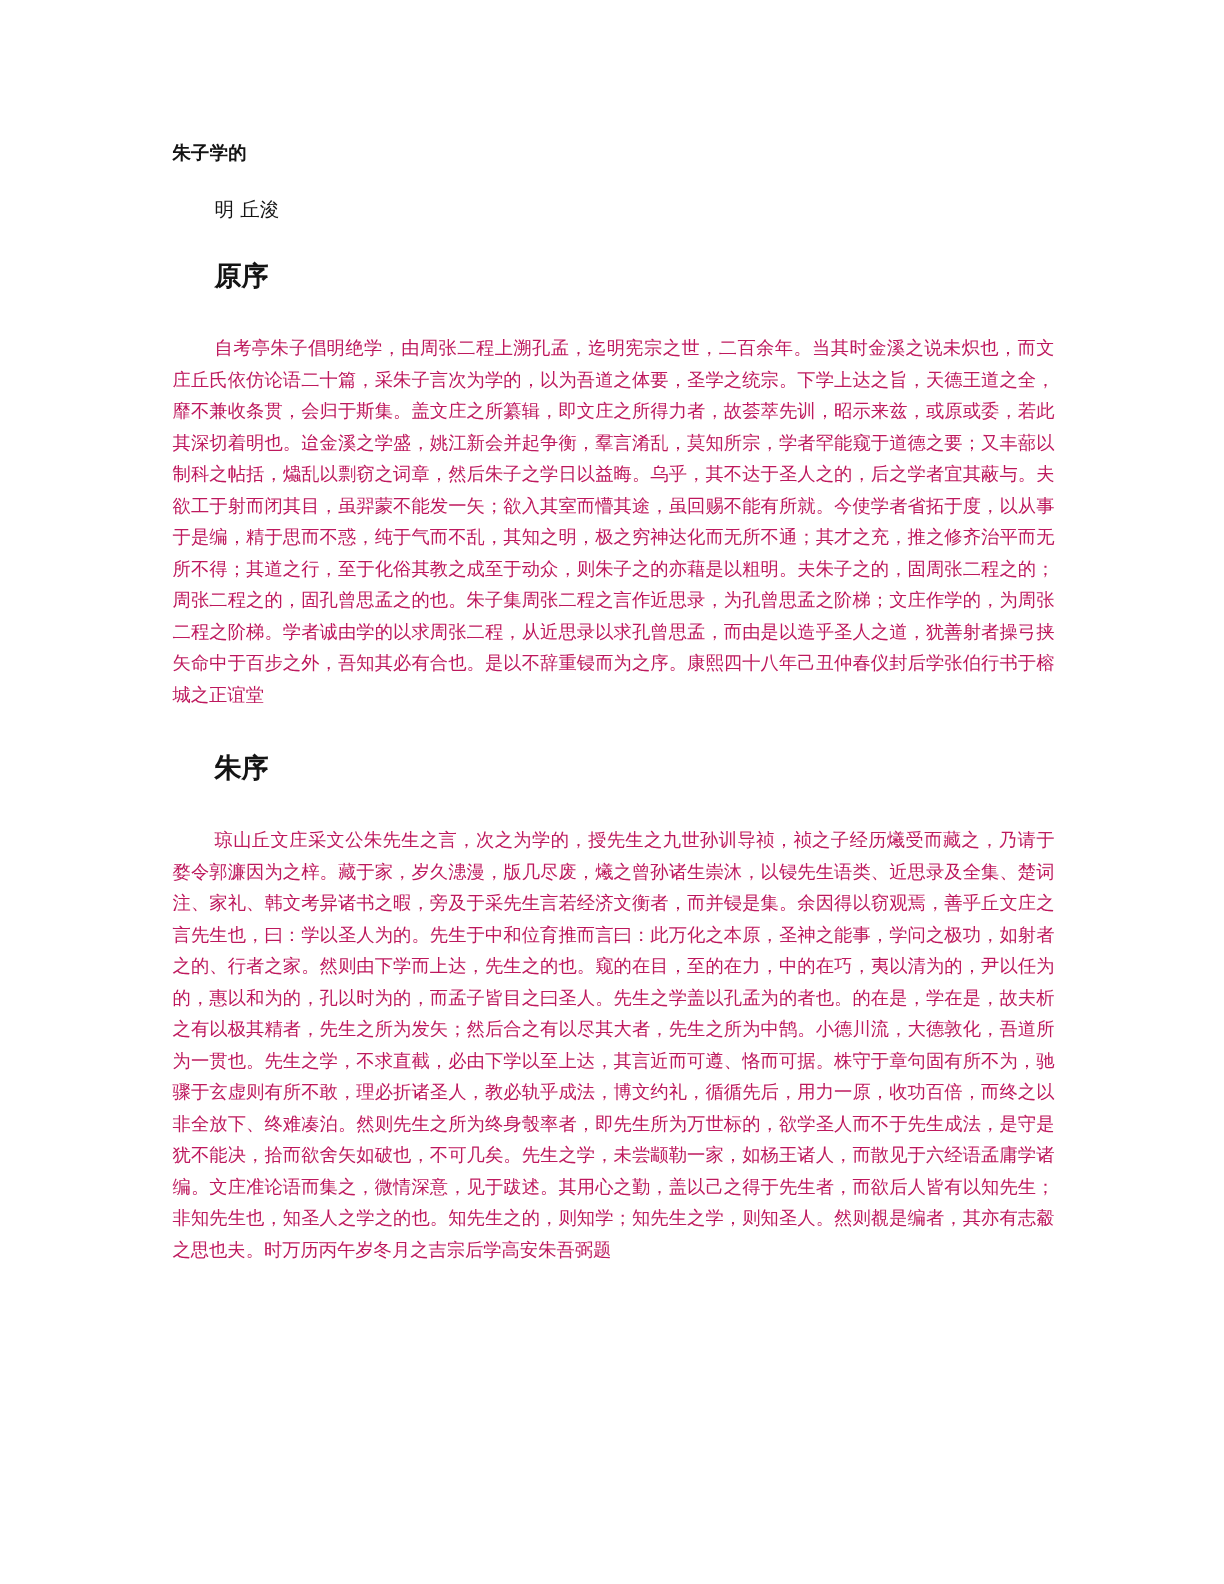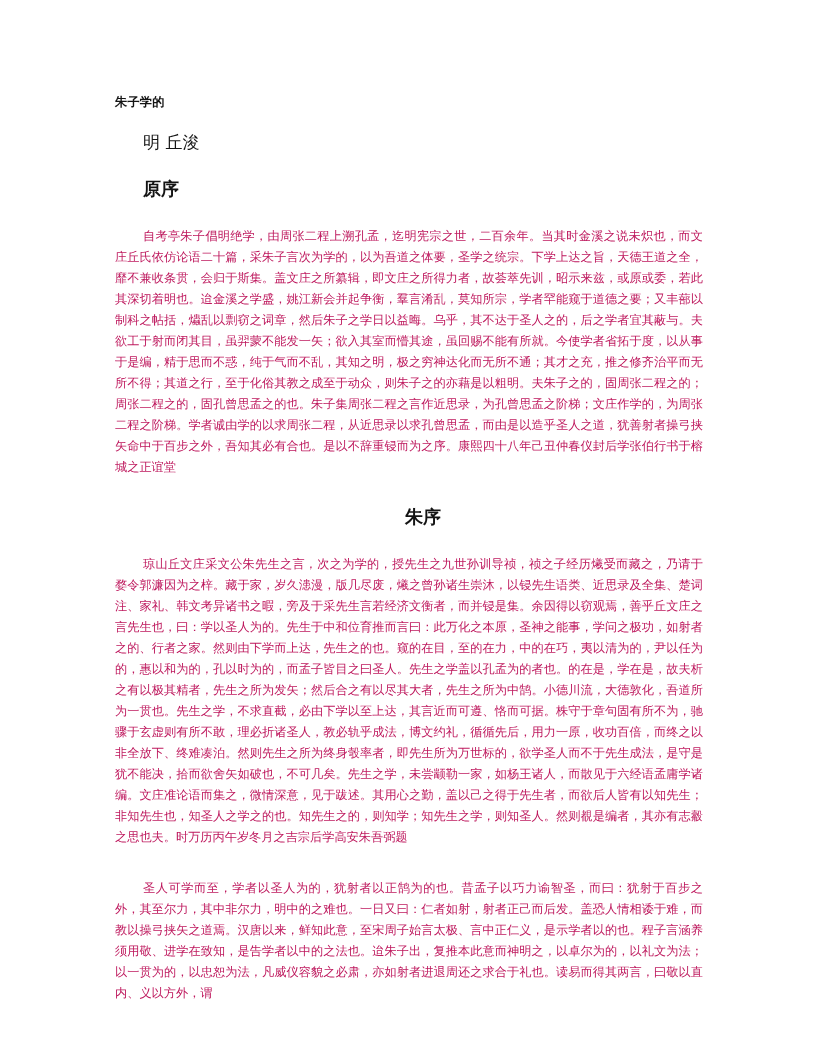--- a/index.html
+++ b/index.html
@@ -23,36 +23,35 @@
     padding: 96px 113px 96px 115px;
   }
   .doc-title {
     font-size: 12.2px;
     line-height: 1.0;
     margin: 0 0 26px 0;
     letter-spacing: 0.2px;
     color: #141414;
   }
   .author-line {
-    font-size: 17px;
+    font-size: 13px;
     line-height: 1.0;
     margin: 0 0 29px 0;
     text-indent: 28px;
     color: #141414;
   }
   .section-heading {
     font-size: 18px;
     line-height: 1.0;
     margin: 0 0 28px 0;
     text-indent: 28px;
     color: #141414;
   }
   .section-heading.spaced-top {
     margin-top: 15px;
-    text-align: center;
   }
   .para {
     font-size: 12.2px;
     line-height: 21.0px;
     margin: 0 0 30px 0;
     text-indent: 28px;
     text-align: justify;
     text-justify: inter-character;
     color: #be185d;
     word-break: break-all;
@@ -69,15 +68,14 @@
   <h1 class="doc-title">朱子学的</h1>
 
   <div class="author-line">明  丘浚</div>
 
   <h2 class="section-heading">原序</h2>
   <p class="para">自考亭朱子倡明绝学，由周张二程上溯孔孟，迄明宪宗之世，二百余年。当其时金溪之说未炽也，而文庄丘氏依仿论语二十篇，采朱子言次为学的，以为吾道之体要，圣学之统宗。下学上达之旨，天德王道之全，靡不兼收条贯，会归于斯集。盖文庄之所纂辑，即文庄之所得力者，故荟萃先训，昭示来兹，或原或委，若此其深切着明也。迨金溪之学盛，姚江新会并起争衡，羣言淆乱，莫知所宗，学者罕能窥于道德之要；又丰蔀以制科之帖括，爞乱以剽窃之词章，然后朱子之学日以益晦。乌乎，其不达于圣人之的，后之学者宜其蔽与。夫欲工于射而闭其目，虽羿蒙不能发一矢；欲入其室而懵其途，虽回赐不能有所就。今使学者省拓于度，以从事于是编，精于思而不惑，纯于气而不乱，其知之明，极之穷神达化而无所不通；其才之充，推之修齐治平而无所不得；其道之行，至于化俗其教之成至于动众，则朱子之的亦藉是以粗明。夫朱子之的，固周张二程之的；周张二程之的，固孔曾思孟之的也。朱子集周张二程之言作近思录，为孔曾思孟之阶梯；文庄作学的，为周张二程之阶梯。学者诚由学的以求周张二程，从近思录以求孔曾思孟，而由是以造乎圣人之道，犹善射者操弓挟矢命中于百步之外，吾知其必有合也。是以不辞重锓而为之序。康熙四十八年己丑仲春仪封后学张伯行书于榕城之正谊堂</p>
 
   <h2 class="section-heading spaced-top">朱序</h2>
   <p class="para">琼山丘文庄采文公朱先生之言，次之为学的，授先生之九世孙训导祯，祯之子经历爔受而藏之，乃请于婺令郭濂因为之梓。藏于家，岁久漶漫，版几尽废，爔之曾孙诸生崇沐，以锓先生语类、近思录及全集、楚词注、家礼、韩文考异诸书之暇，旁及于采先生言若经济文衡者，而并锓是集。余因得以窃观焉，善乎丘文庄之言先生也，曰：学以圣人为的。先生于中和位育推而言曰：此万化之本原，圣神之能事，学问之极功，如射者之的、行者之家。然则由下学而上达，先生之的也。窥的在目，至的在力，中的在巧，夷以清为的，尹以任为的，惠以和为的，孔以时为的，而孟子皆目之曰圣人。先生之学盖以孔孟为的者也。的在是，学在是，故夫析之有以极其精者，先生之所为发矢；然后合之有以尽其大者，先生之所为中鹄。小德川流，大德敦化，吾道所为一贯也。先生之学，不求直截，必由下学以至上达，其言近而可遵、恪而可据。株守于章句固有所不为，驰骤于玄虚则有所不敢，理必折诸圣人，教必轨乎成法，博文约礼，循循先后，用力一原，收功百倍，而终之以非全放下、终难凑泊。然则先生之所为终身彀率者，即先生所为万世标的，欲学圣人而不于先生成法，是守是犹不能决，拾而欲舍矢如破也，不可几矣。先生之学，未尝颛勒一家，如杨王诸人，而散见于六经语孟庸学诸编。文庄准论语而集之，微情深意，见于跋述。其用心之勤，盖以己之得于先生者，而欲后人皆有以知先生；非知先生也，知圣人之学之的也。知先生之的，则知学；知先生之学，则知圣人。然则覩是编者，其亦有志觳之思也夫。时万历丙午岁冬月之吉宗后学高安朱吾弼题</p>
 
-  <p class="para">圣人可学而至，学者以圣人为的，犹射者以正鹄为的也。昔孟子以巧力谕智圣，而曰：犹射于百步之外，其至尔力，其中非尔力，明中的之难也。一日又曰：仁者如射，射者正己而后发。盖恐人情相诿于难，而教以操弓挟矢之道焉。汉唐以来，鲜知此意，至宋周子始言太极、言中正仁义，是示学者以的也。程子言涵养须用敬、进学在致知，是告学者以中的之法也。迨朱子出，复推本此意而神明之，以卓尔为的，以礼文为法；以一贯为的，以忠恕为法，凡威仪容貌之必肃，亦如射者进退周还之求合于礼也。读易而得其两言，曰敬以直内、义以方外，谓</p>
 
 </div>
 
 </body></html>

